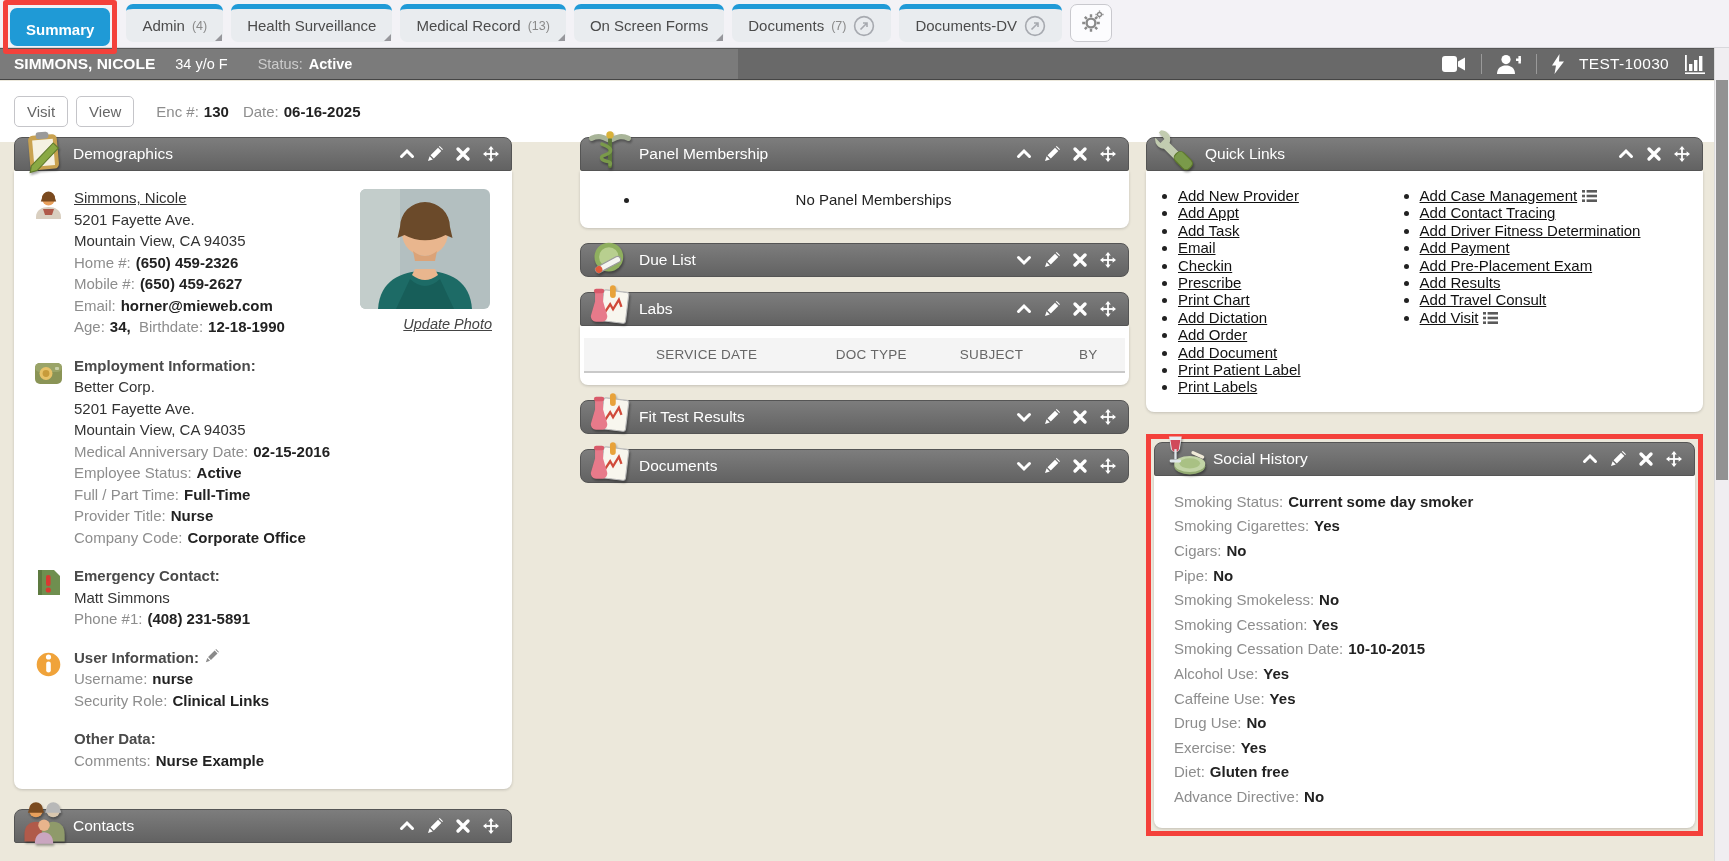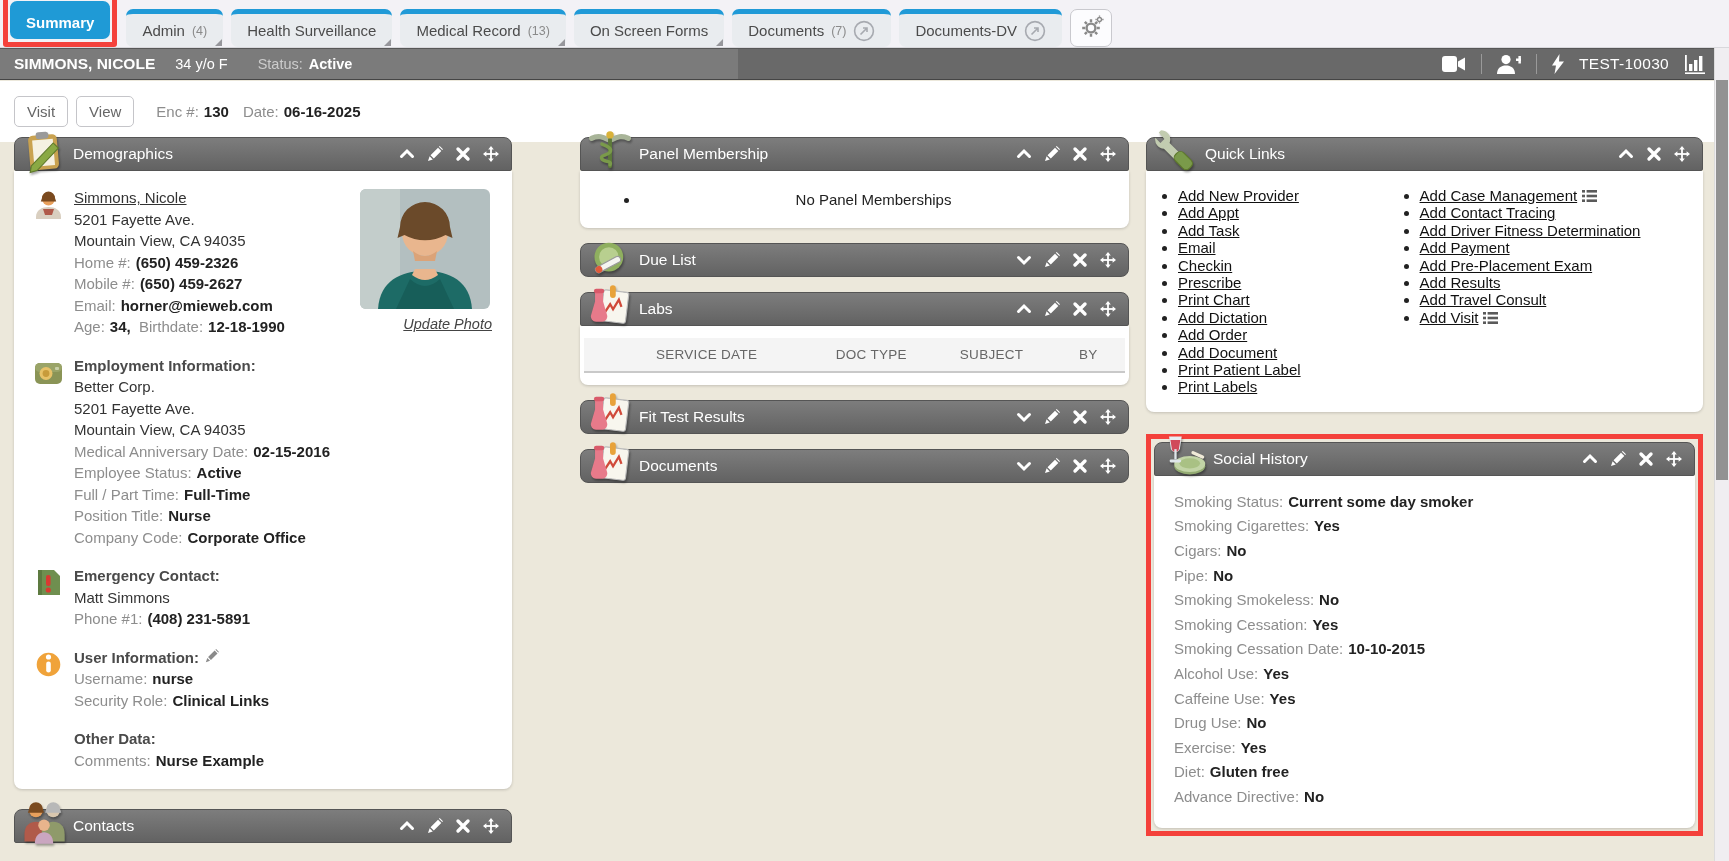--- a/index.html
+++ b/index.html
@@ -1,21 +1,21 @@
 <!DOCTYPE html>
 <html><head>
 <meta charset="utf-8">
 <style>
   * { margin:0; padding:0; box-sizing:border-box; }
   html,body { width:1729px; height:861px; font-family:"Liberation Sans", sans-serif; }
   .app { position:relative; width:1729px; height:861px; background:#ece8db; overflow:hidden; }
 
   
   .tabbar { position:absolute; top:0; left:0; right:0; height:48px; background:#f3f2f6;
-            border-bottom:1px solid #d8d8dc; display:flex; align-items:flex-end;
+            border-bottom:1px solid #d8d8dc; display:flex; align-items:flex-start;
             padding:4px 0 0 10px; gap:8px; z-index:5; }
   .tab { position:relative; height:38px; background:#e9ecef; border-radius:7px;
          border-top:5px solid #209ad7; display:flex; align-items:center; padding:0 16px;
          font-size:15px; color:#4b4b4b; gap:7px; cursor:pointer; white-space:nowrap; }
   .tab .count { font-size:12.5px; color:#8a8a8a; }
   .tab.caret::after { content:""; position:absolute; right:1px; bottom:1px;
          border-bottom:7px solid #97979c; border-left:7px solid transparent; }
   .tab-hl { border:5px solid #f4413b; border-radius:3px; margin:-4px 1px 0 -7px; padding:3px 2px; }
   .tab.active { background:#1f9ad6; border-top-color:#1f9ad6; color:#fff; font-weight:bold; margin:0; }
   .popout { display:inline-flex; width:22px; height:22px; }
@@ -305,21 +305,21 @@
                 <rect x="23" y="11" width="4" height="3" rx="1" fill="#c9d0a8"></rect>
               </svg>
           </span>
           <div class="sec-h">Employment Information:</div>
           <div class="plain">Better Corp.</div>
           <div class="plain">5201 Fayette Ave.</div>
           <div class="plain">Mountain View, CA 94035</div>
           <div class="row"><span class="lbl">Medical Anniversary Date:</span><span class="val">02-15-2016</span></div>
           <div class="row"><span class="lbl">Employee Status:</span><span class="val">Active</span></div>
           <div class="row"><span class="lbl">Full / Part Time:</span><span class="val">Full-Time</span></div>
-          <div class="row"><span class="lbl">Position Title:</span><span class="val">Nurse</span></div>
+          <div class="row"><span class="lbl">Provider Title:</span><span class="val">Nurse</span></div>
           <div class="row"><span class="lbl">Company Code:</span><span class="val">Corporate Office</span></div>
         </div>
 
         <div class="sec">
           <span class="sic">
             <svg viewBox="0 0 33 33">
                 <path d="M6 4 h16 l6 6 v19 H6z" fill="#6f8f4f"></path>
                 <path d="M6 4 h4 v25 H6z" fill="#5d7a40"></path>
                 <rect x="14" y="9" width="4.6" height="11" rx="2" fill="#d93a32"></rect>
                 <circle cx="16.3" cy="24" r="2.6" fill="#d93a32"></circle>

